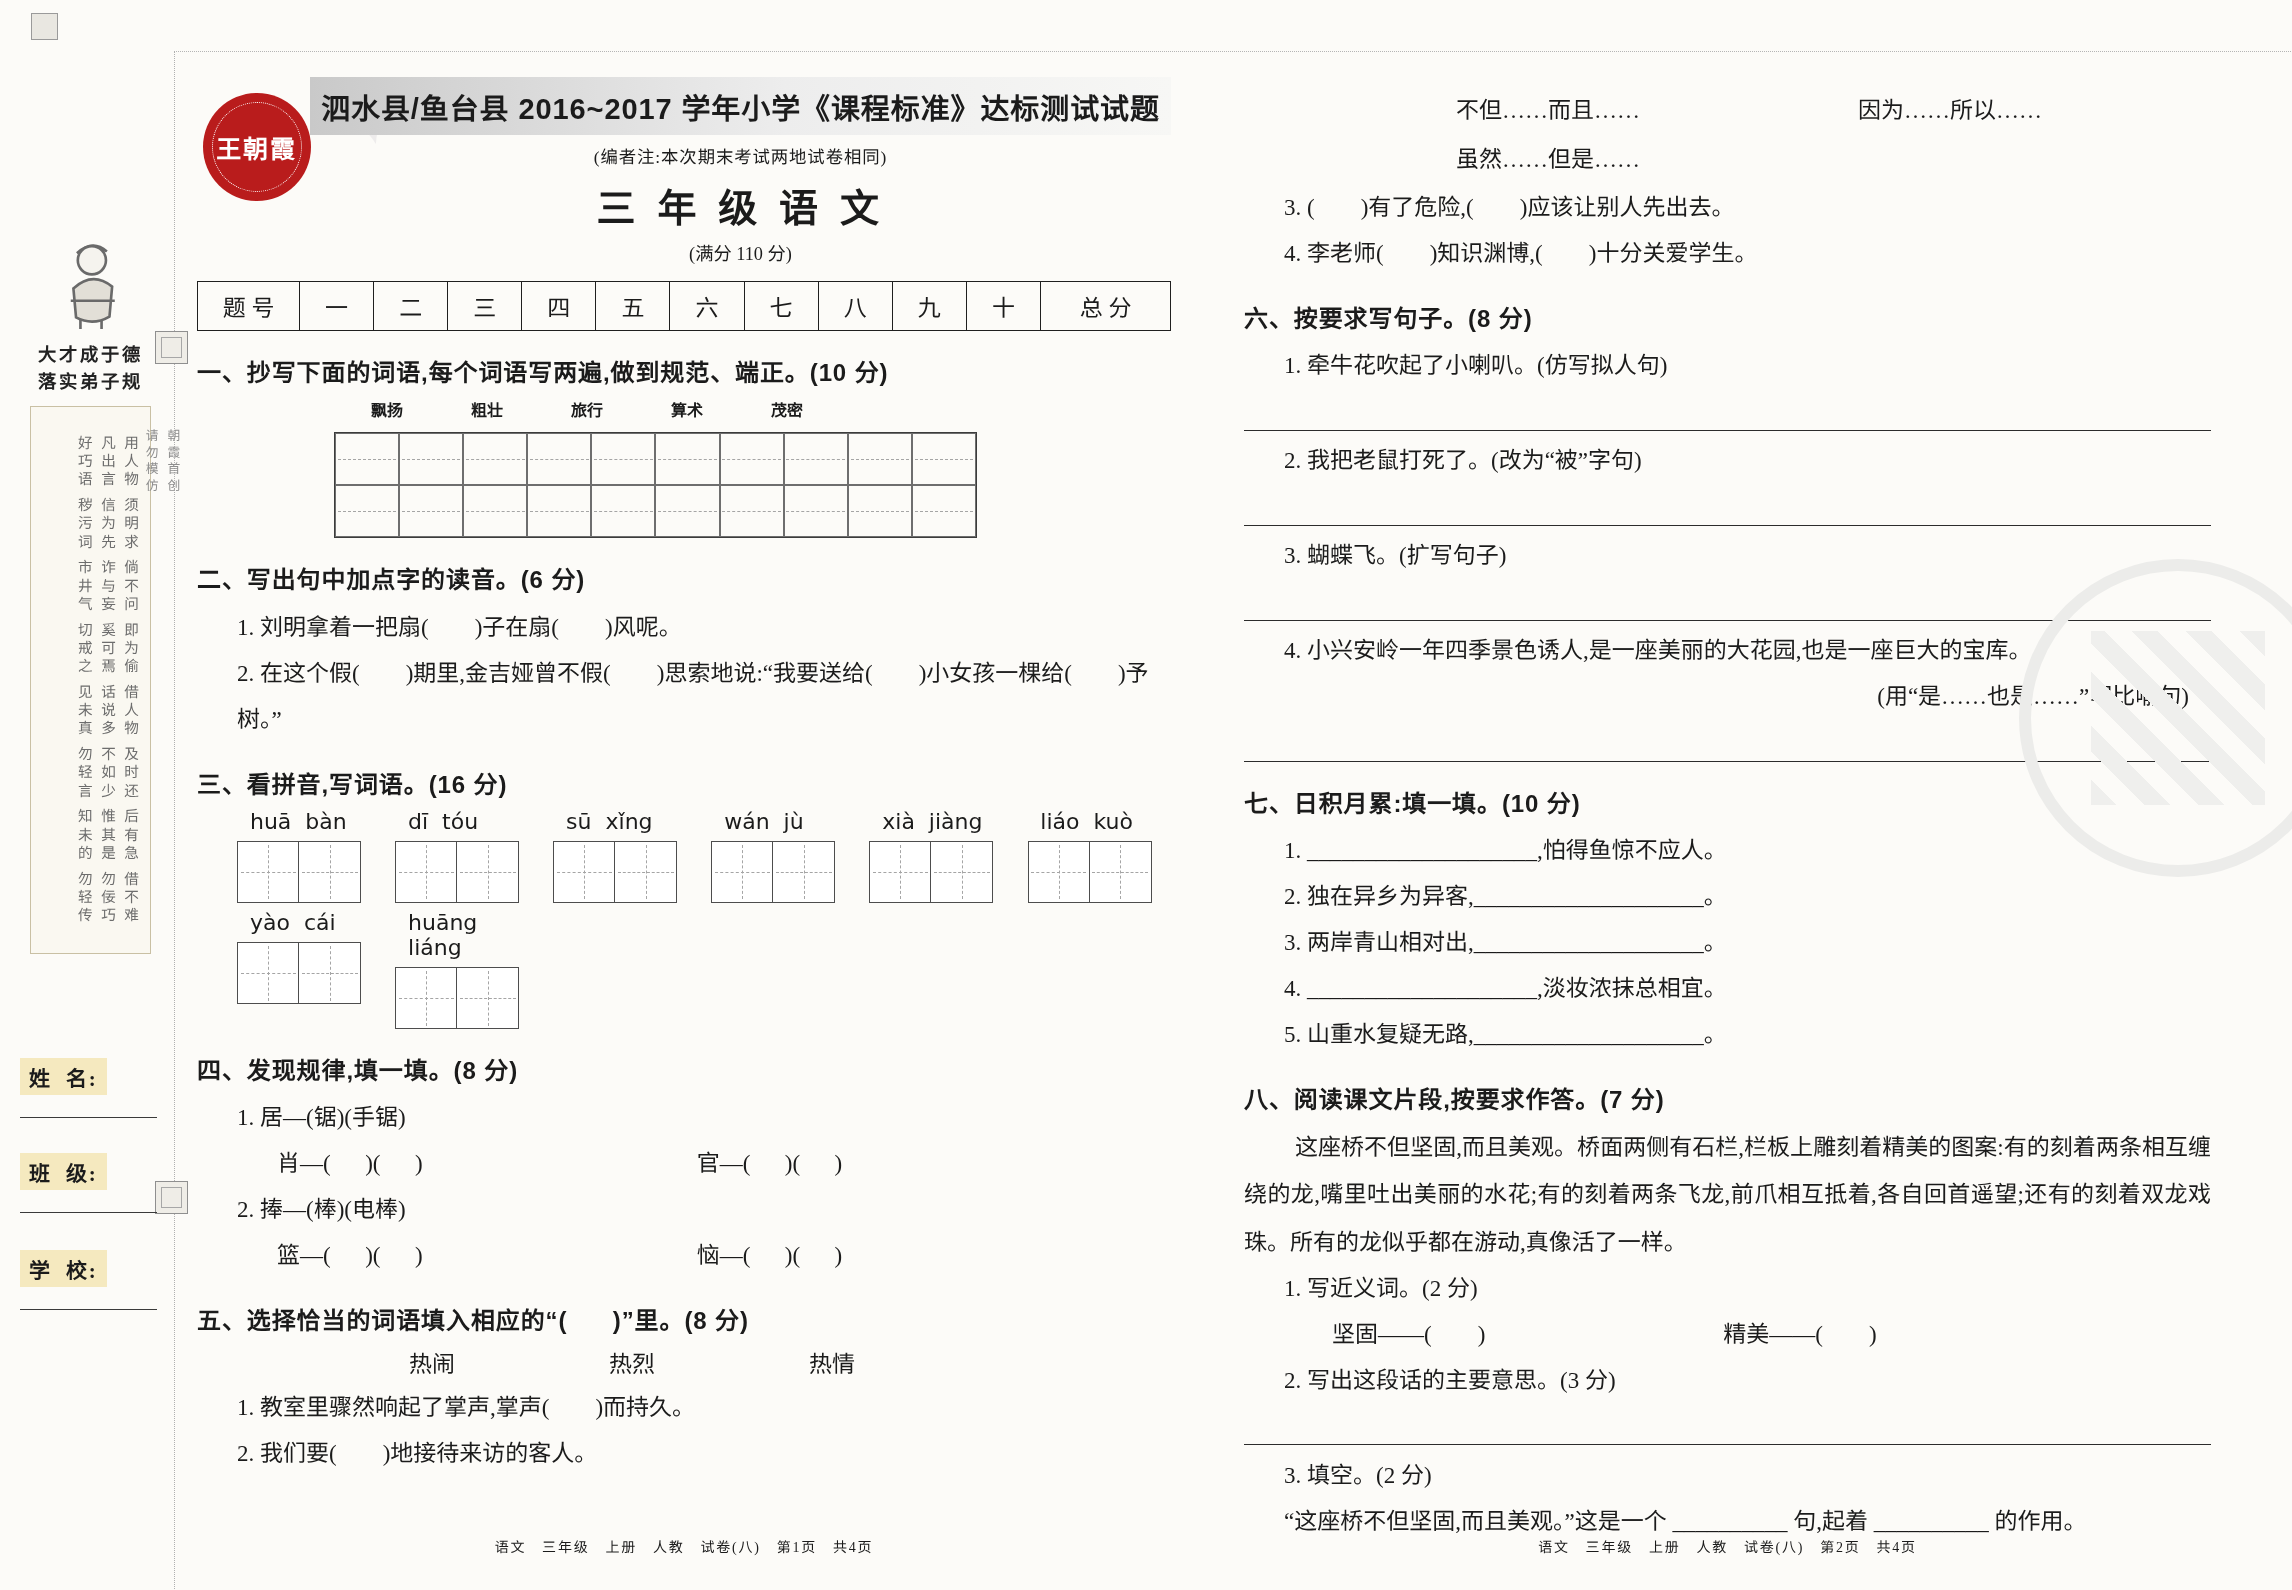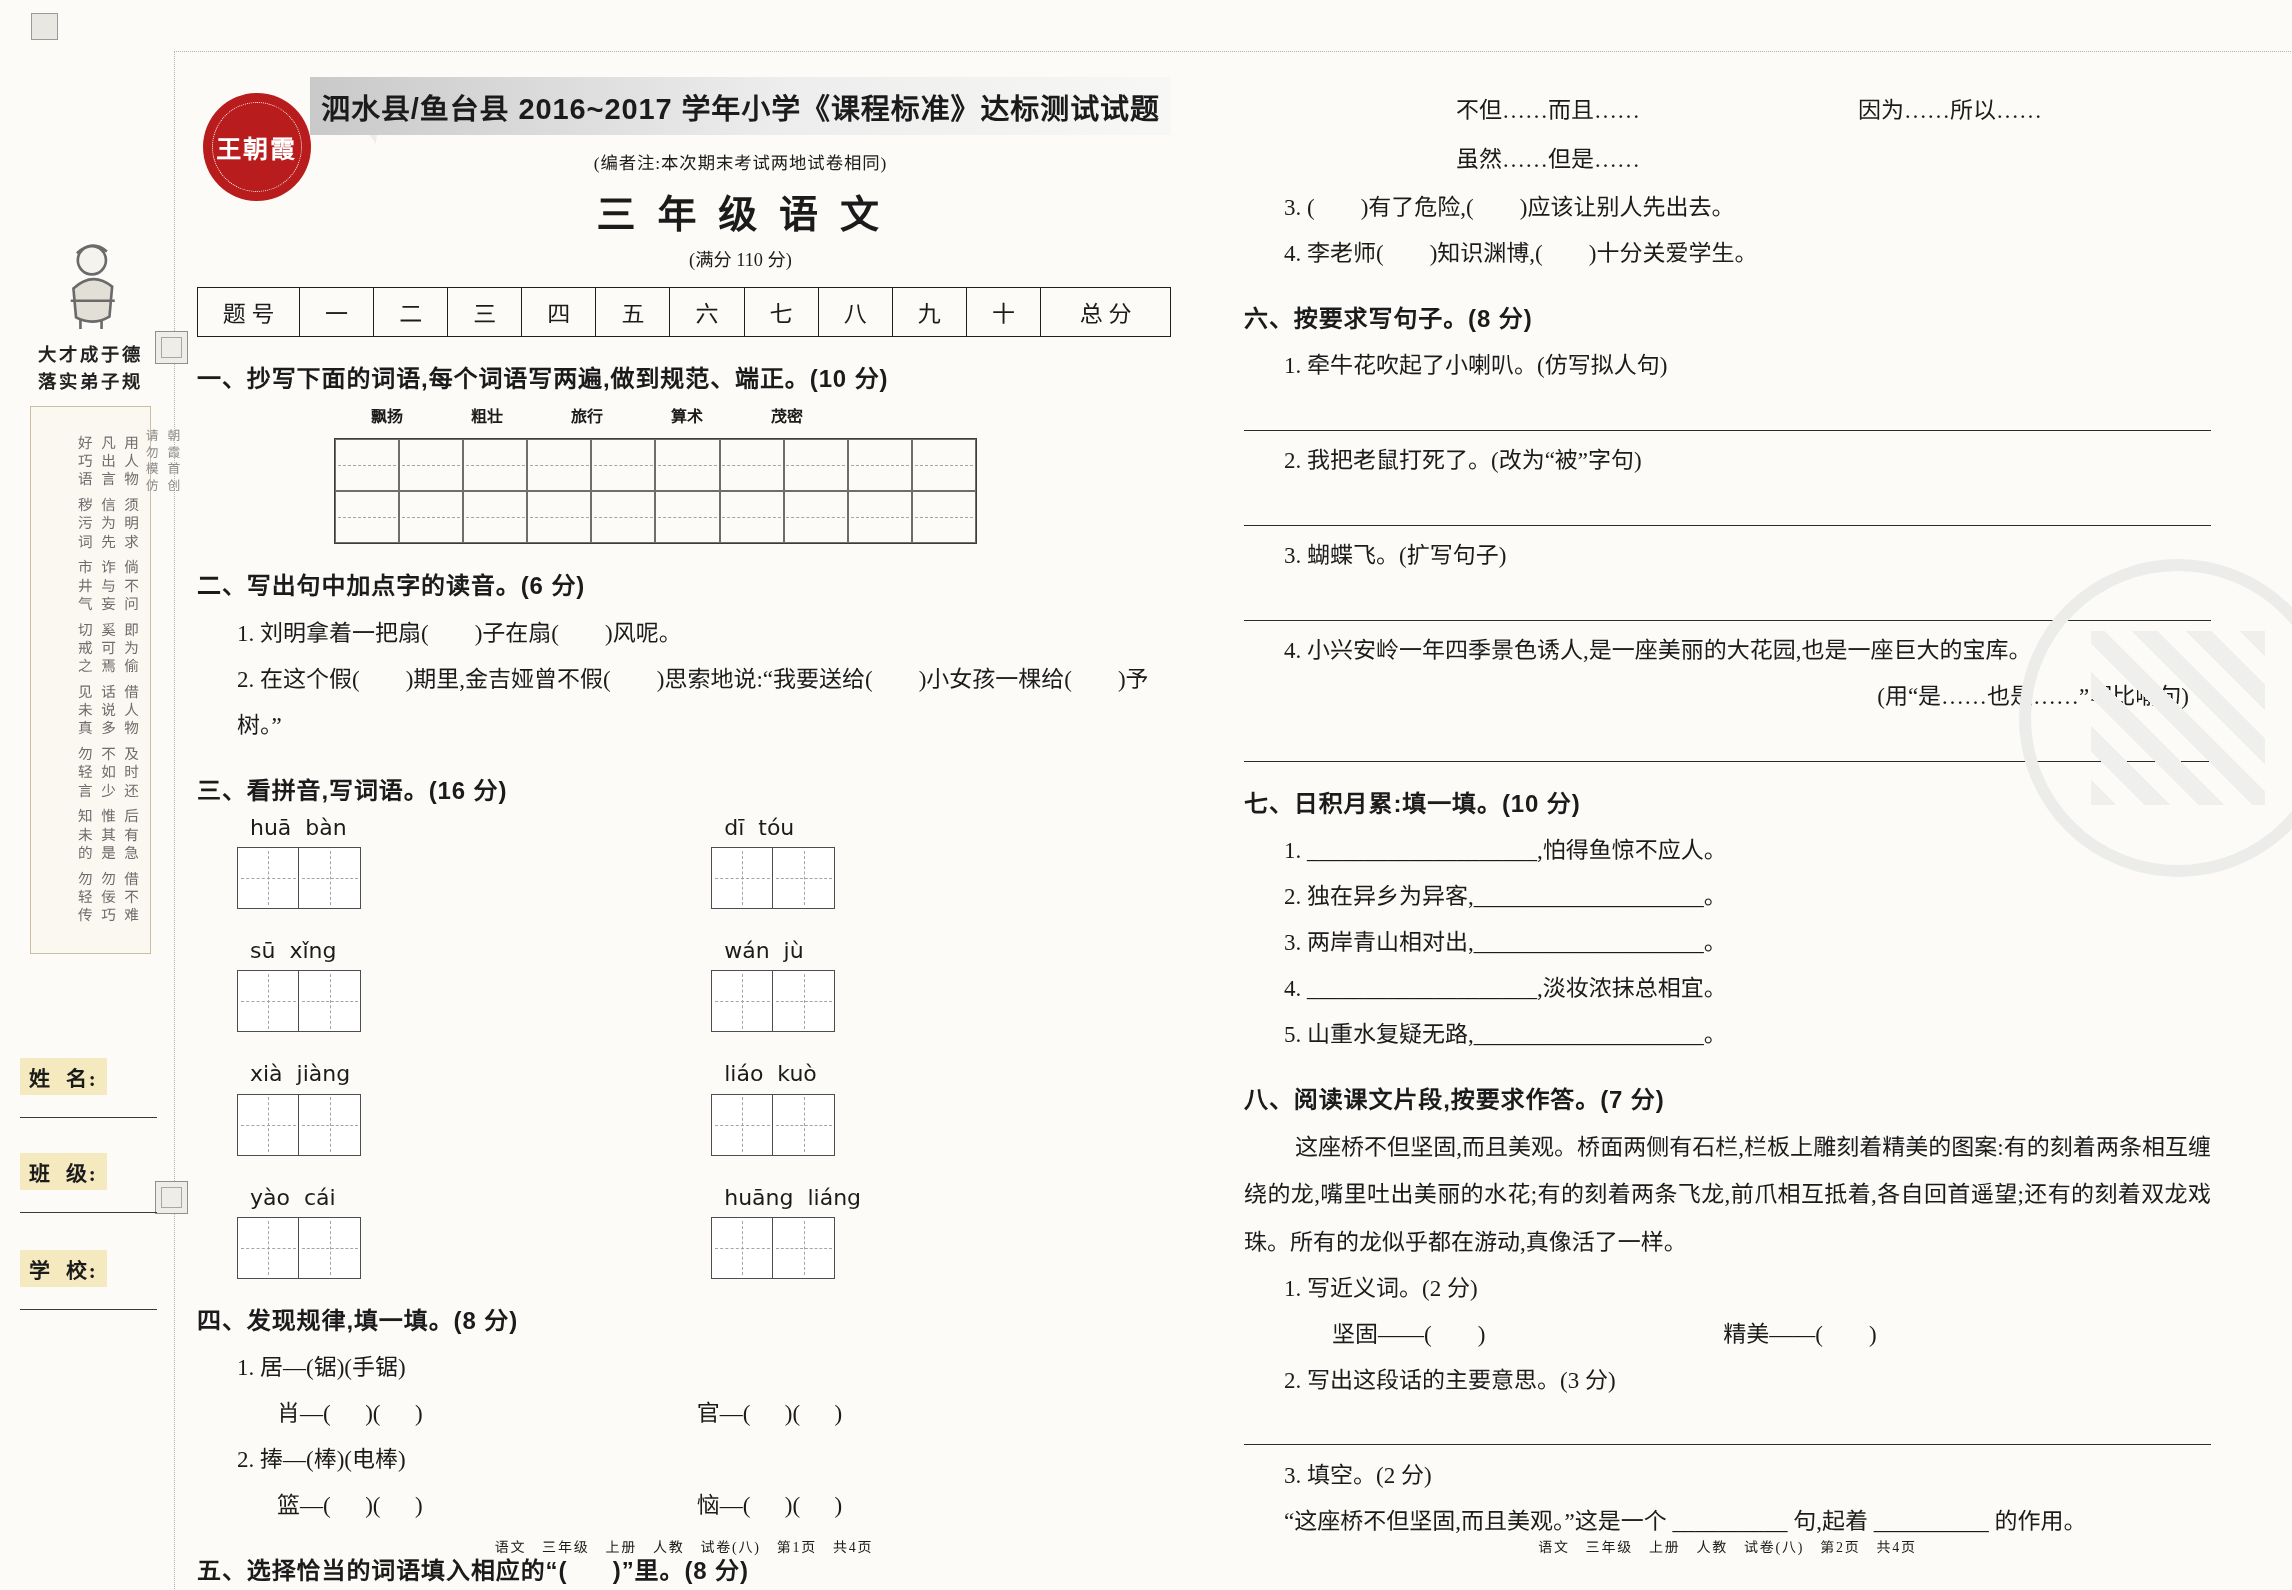--- a/index.html
+++ b/index.html
@@ -38,42 +38,42 @@
   
   .brand-stamp{position:absolute;left:5.5px;top:16.4px;width:108px;height:108px;border-radius:50%;
                background:#b91c1c;display:flex;align-items:center;justify-content:center;z-index:3;}
   .stamp-inner{width:90px;height:90px;border:1.8px dotted #fff;border-radius:50%;display:flex;
                align-items:center;justify-content:center;color:#fff;font-size:25px;font-weight:700;letter-spacing:1.8px;}
   .deco-heart{position:absolute;left:137px;top:-33px;font-size:110px;color:#eeecec;transform:rotate(-14deg);z-index:1;}
   .deco-heart::before{content:"♥";}
   .header{position:relative;padding-left:113px;text-align:center;z-index:2;}
   .title-band{display:block;background:linear-gradient(90deg,#c9c9c9,#ededed 55%,#f7f7f5);
               font-size:29px;padding:8.2px 3.7px;letter-spacing:0.9px;}
-  .editor-note{font-size:17.4px;margin-top:14px;letter-spacing:0.9px;}
+  .editor-note{font-size:17.4px;margin-top:8px;letter-spacing:0.9px;}
   .subject{font-size:39px;margin-top:9.1px;letter-spacing:5.5px;}
   .full-score{font-size:18.3px;margin-top:5.5px;}
 
   
   table.score{border-collapse:collapse;width:100%;margin-top:16.4px;}
   table.score td{border:1.8px solid #1f1f1f;height:49px;text-align:center;font-size:23px;}
   table.score td:first-child{width:102px;} table.score td:last-child{width:130px;}
 
   
   .sec-heading{font-size:24px;margin:22px 0 9.1px;letter-spacing:0.9px;}
   .body-line{font-size:23px;line-height:2.0;padding-left:40px;}
   .answer-line{height:40px;border-bottom:1.8px solid #2c2c2c;margin:1.8px 0 7.3px;}
 
   
   .word-list{display:flex;gap:68px;padding-left:174px;font-size:16px;font-weight:600;margin:5.5px 0 11px;}
   .copy-grid{margin-left:137px;width:643px;border:1.8px solid #3c3c3c;display:grid;grid-template-columns:repeat(10,1fr);}
   .copy-grid .cell{height:52px;border:0.9px solid #6e6e6e;position:relative;}
   .copy-grid .cell::after{content:"";position:absolute;left:1.8px;right:1.8px;top:50%;border-top:0.9px dashed #a5a5a5;}
 
   
-  .py-grid{display:grid;grid-template-columns:repeat(2,1fr);row-gap:29px;margin:7.3px 0 3.7px 25.6px;}
+  .py-grid{display:grid;grid-template-columns:repeat(6,1fr);row-gap:7px;margin:7.3px 0 3.7px 25.6px;}
   .py-label{font-family:"DejaVu Sans",sans-serif;font-size:22px;padding-left:27.4px;margin-bottom:7.3px;}
   .tian-row{display:flex;padding-left:14.6px;}
   .tian{width:62px;height:62px;border:1.8px solid #4d4d4d;position:relative;background:#fff;}
   .tian + .tian{border-left:none;}
   .tian::before{content:"";position:absolute;left:2.7px;right:2.7px;top:50%;border-top:0.9px dashed #a5a5a5;}
   .tian::after{content:"";position:absolute;top:2.7px;bottom:2.7px;left:50%;border-left:0.9px dashed #a5a5a5;}
 
   
   .pair-row{display:flex;gap:274px;padding-left:80px;font-size:23px;line-height:2.0;}
   .options{display:flex;gap:154px;padding-left:212px;font-size:23px;margin:5.5px 0;}

